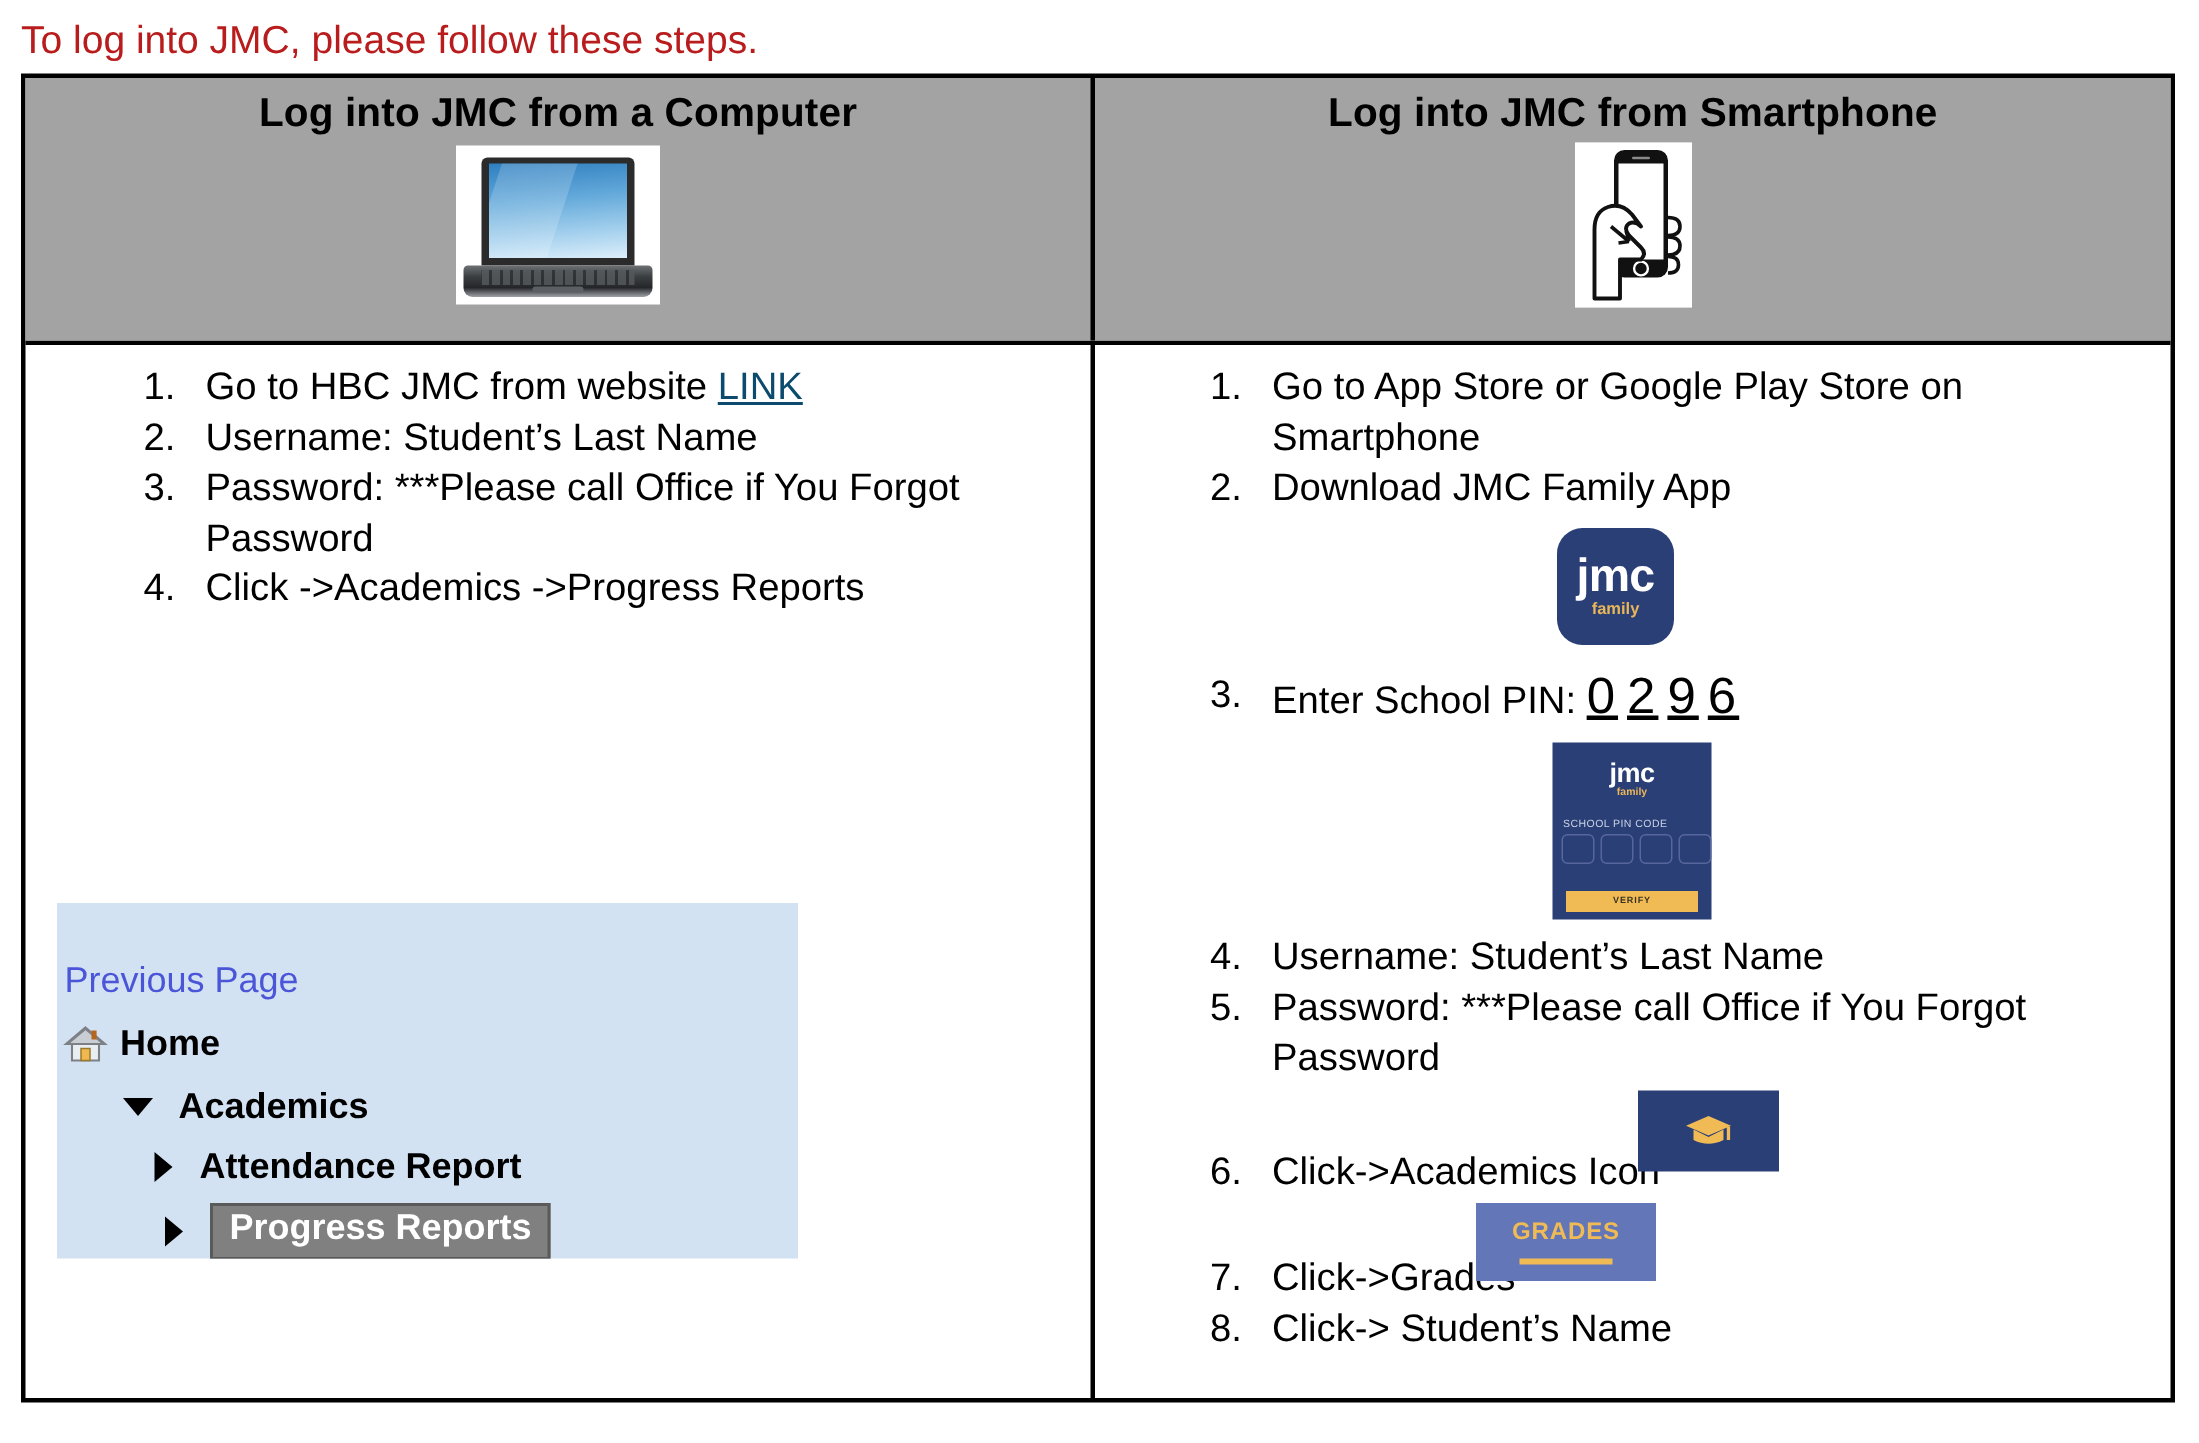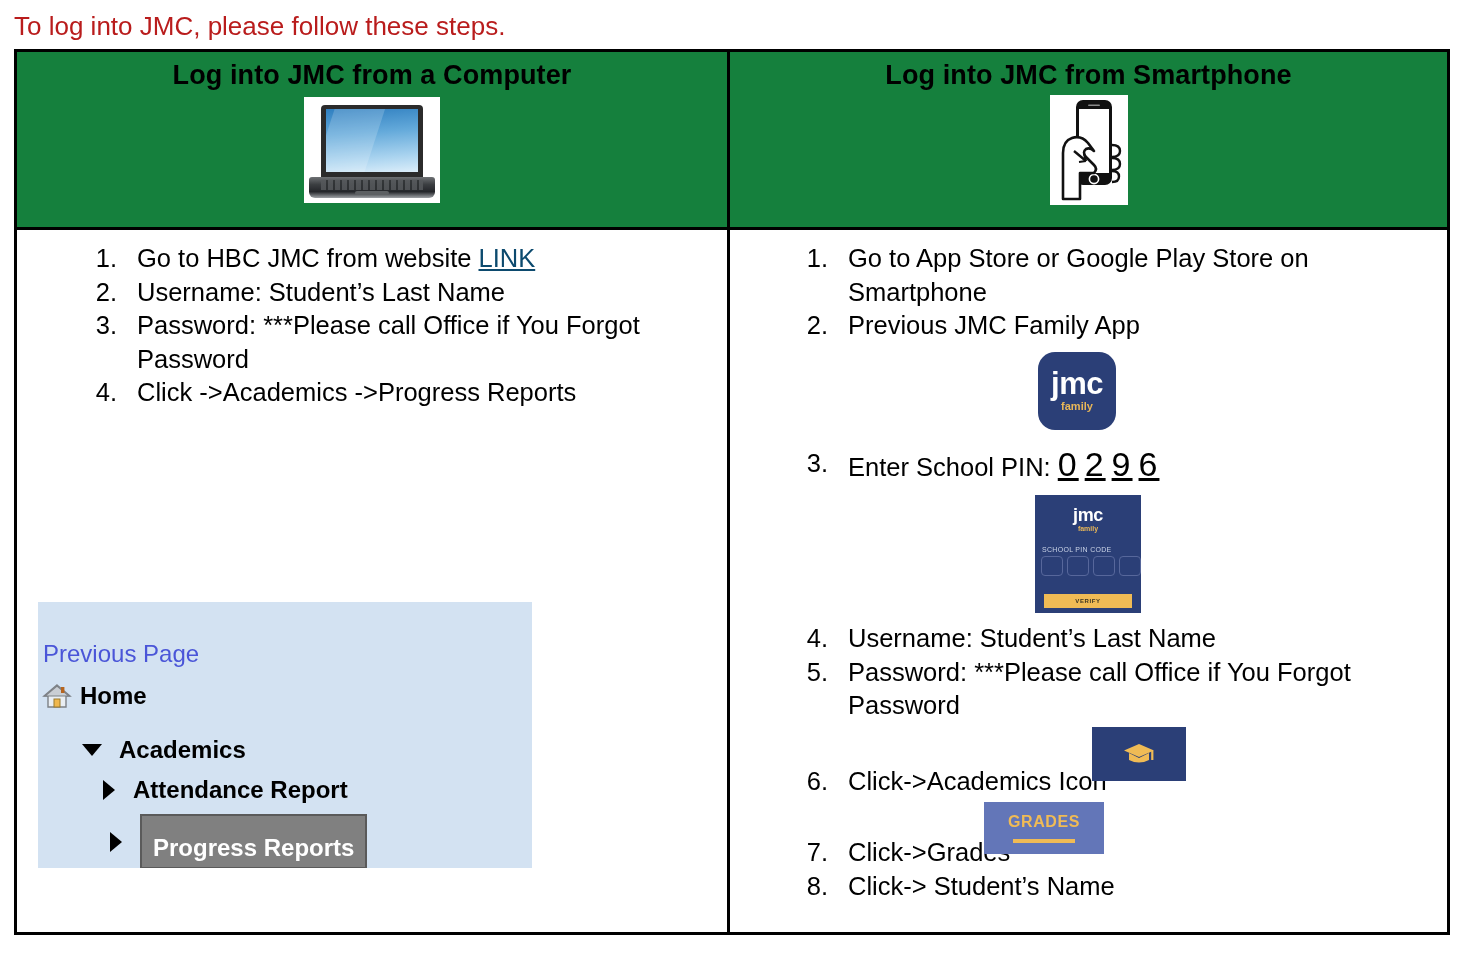--- a/index.html
+++ b/index.html
@@ -57,21 +57,21 @@
     border-right: 3px solid #000;
     box-sizing: border-box;
     position: relative;
   }
   .col-right {
     flex: 1 1 auto;
     box-sizing: border-box;
     position: relative;
   }
   .head-cell {
-    background: #15803d;
+    background: #a3a3a3;
     display: flex;
     flex-direction: column;
     align-items: center;
     padding-top: 8px;
     box-sizing: border-box;
   }
   .head-title {
     font-size: 27px;
     font-weight: bold;
     letter-spacing: .1px;
@@ -185,41 +185,41 @@
     color: #0c4a6e;
     text-decoration: underline;
   }
 
   
   .navpanel {
     position: absolute;
     left: 21px;
     top: 372px;
     width: 494px;
-    height: 266px;
+    height: 237px;
     background: #d3e2f2;
     box-sizing: border-box;
     padding: 38px 0 0 0;
     overflow: hidden;
   }
   .navpanel .prev {
     color: #4a55d8;
     font-size: 24px;
     margin: 0 0 0 5px;
     font-weight: 400;
   }
   .nav-row {
     display: flex;
     align-items: center;
     font-weight: bold;
     font-size: 24px;
     color: #000;
   }
   .nav-home { margin: 14px 0 0 4px; }
-  .nav-acad { margin: 26px 0 0 44px; }
+  .nav-acad { margin: 14px 0 0 44px; }
   .nav-att  { margin: 12px 0 0 65px; }
   .nav-prog { margin: 10px 0 0 72px; }
   .home-icon { width: 30px; height: 26px; margin-right: 8px; position: relative; display:inline-block; }
   .tri-down {
     width: 0; height: 0;
     border-left: 10px solid transparent;
     border-right: 10px solid transparent;
     border-top: 12px solid #000;
     margin-right: 17px;
   }
@@ -227,21 +227,21 @@
     width: 0; height: 0;
     border-top: 10px solid transparent;
     border-bottom: 10px solid transparent;
     border-left: 12px solid #000;
     margin-right: 18px;
   }
   .prog-chip {
     background: #808080;
     border: 2px solid #5a5a5a;
     color: #ffffff;
-    padding: 18px 11px 5px 11px;
+    padding: 1px 11px 5px 11px;
     font-weight: bold;
     font-size: 24px;
     line-height: 28px;
   }
 
   
   .app-icon {
     position: absolute;
     width: 98px;
     height: 92px;
@@ -475,21 +475,21 @@
 
     <div class="col-right">
 
       <ol class="steps right-list">
 
         <li>
           <span class="num">1.</span><span>Go to App Store or Google Play Store on Smartphone</span>
         </li>
 
         <li>
-          <span class="num">2.</span><span>Previous JMC Family App</span>
+          <span class="num">2.</span><span>Download JMC Family App</span>
         </li>
 
         <li style="height:104px"></li>
 
         <li>
           <span class="num">3.</span><span>Enter School PIN: </span><span class="pin-digits step-inline"><span>0</span><span>2</span><span>9</span><span>6</span></span>
         </li>
 
         <li style="height:138px"></li>
 

